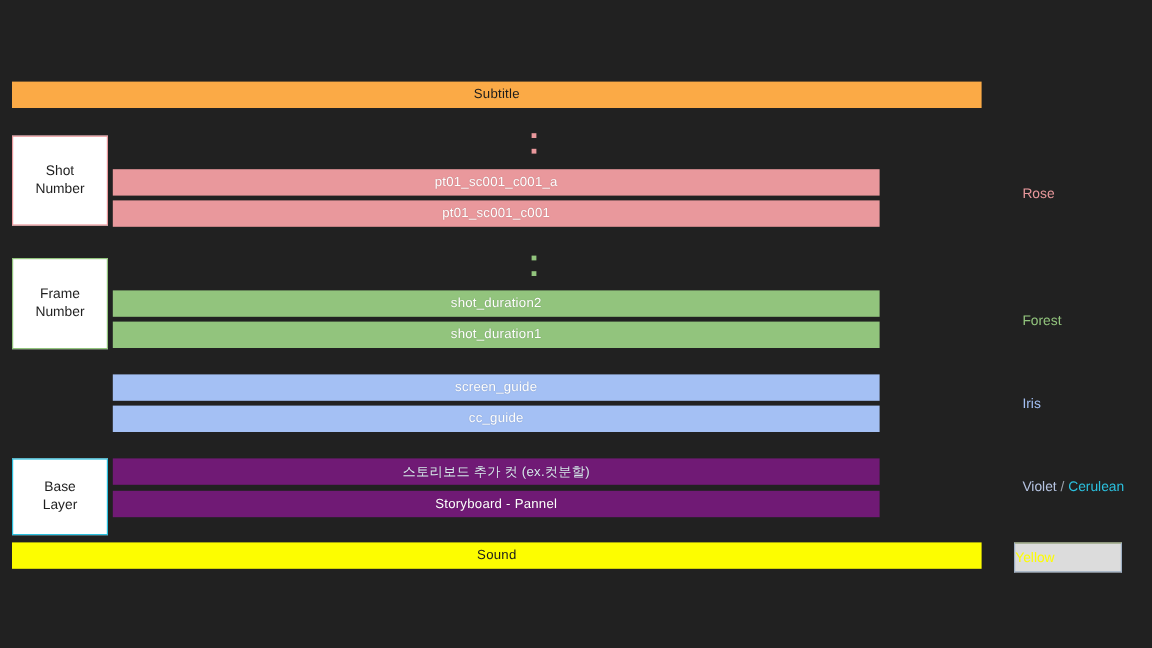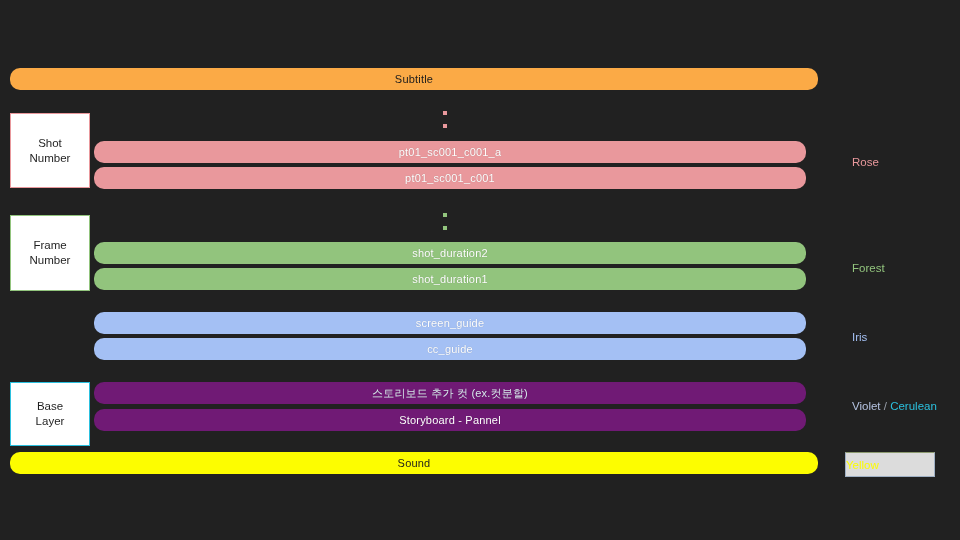--- a/index.html
+++ b/index.html
@@ -25,21 +25,20 @@
   
   .bar {
     position: absolute;
     display: flex;
     align-items: center;
     justify-content: center;
     box-sizing: border-box;
     font-size: 11px;
     letter-spacing: .2px;
     white-space: nowrap;
-    border-radius: 10px;
   }
   .bar-label {
     pointer-events: none;
   }
 
   
   .banner {
     left: 10px;
     width: 808px;
     height: 22px;
@@ -51,21 +50,21 @@
   }
   .banner.sound {
     top: 452px;
     background: #fdfd00;
     color: #1c1c1c;
   }
 
   
   .track {
     left: 94px;
-    width: 712px;
+    width: 639px;
     height: 22px;
     color: #ffffff;
     text-shadow: 0 0 1px rgba(0,0,0,.25);
     justify-content: center;
   }
   .rose   { background: #e9989c; }
   .forest { background: #92c47d; }
   .iris   { background: #a4c0f4; }
   .cerulean { background: #701a75; }
   .track.muted { color: #d9e8ee; }

